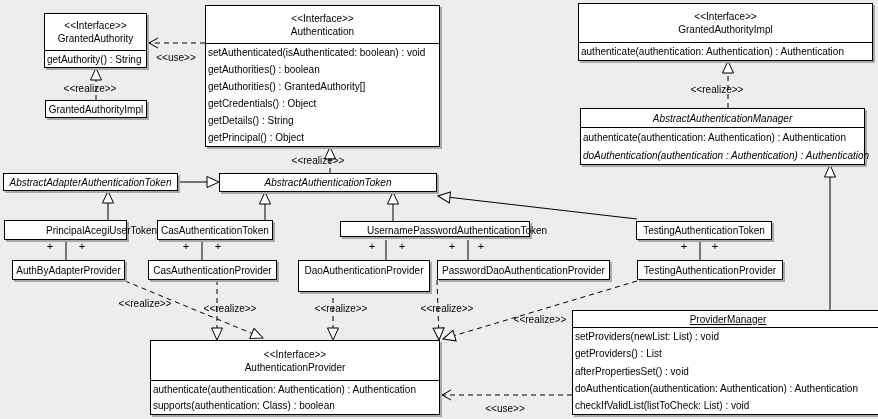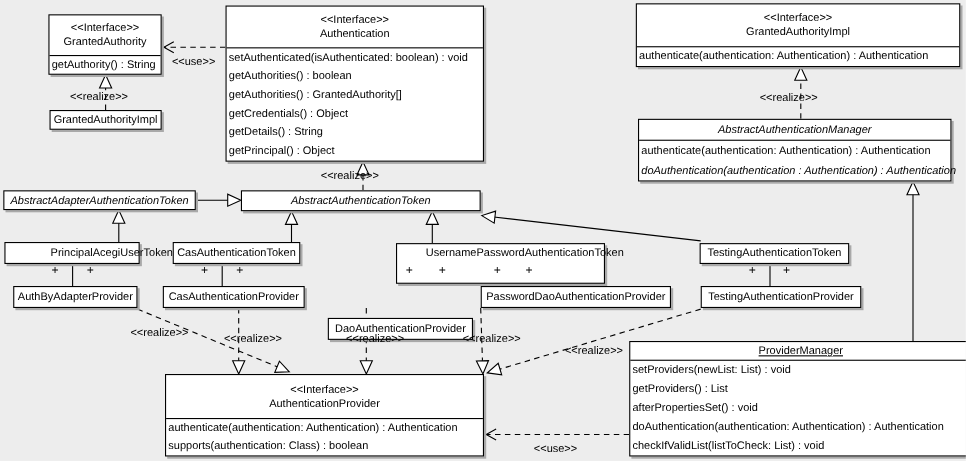--- a/index.html
+++ b/index.html
@@ -163,41 +163,41 @@
     <div class="cls" style="left: 4px; top: 220px; width: 123px; height: 20px;">
       <div class="hdr" style="height: 18px; padding-left: 39px;">
         <div>PrincipalAcegiUserToken</div>
       </div>
     </div>
     <div class="cls" style="left: 157px; top: 220px; width: 116px; height: 20px;">
       <div class="hdr" style="height: 18px;">
         <div>CasAuthenticationToken</div>
       </div>
     </div>
-    <div class="cls" style="left: 360px; top: 221px; width: 190px; height: 37px; padding-left: 24px;">
+    <div class="cls" style="left: 340px; top: 221px; width: 190px; height: 16px; padding-left: 24px;">
       <div class="hdr" style="height: 17px;">
         <div>UsernamePasswordAuthenticationToken</div>
       </div>
     </div>
     <div class="cls" style="left: 636px; top: 221px; width: 136px; height: 19px;">
       <div class="hdr" style="height: 17px;">
         <div>TestingAuthenticationToken</div>
       </div>
     </div>
     <div class="cls" style="left: 12px; top: 260px; width: 113px; height: 20px;">
       <div class="hdr" style="height: 18px;">
         <div>AuthByAdapterProvider</div>
       </div>
     </div>
     <div class="cls" style="left: 148px; top: 260px; width: 129px; height: 20px;">
       <div class="hdr" style="height: 18px;">
         <div>CasAuthenticationProvider</div>
       </div>
     </div>
-    <div class="cls" style="left: 298px; top: 260px; width: 132px; height: 20px; margin-top: 29px;">
+    <div class="cls" style="left: 298px; top: 260px; width: 132px; height: 32px;">
       <div class="hdr" style="height: 18px;">
         <div>DaoAuthenticationProvider</div>
       </div>
     </div>
     <div class="cls" style="left: 437px; top: 260px; width: 173px; height: 20px;">
       <div class="hdr" style="height: 18px;">
         <div>PasswordDaoAuthenticationProvider</div>
       </div>
     </div>
     <div class="cls" style="left: 637px; top: 260px; width: 146px; height: 20px;">

